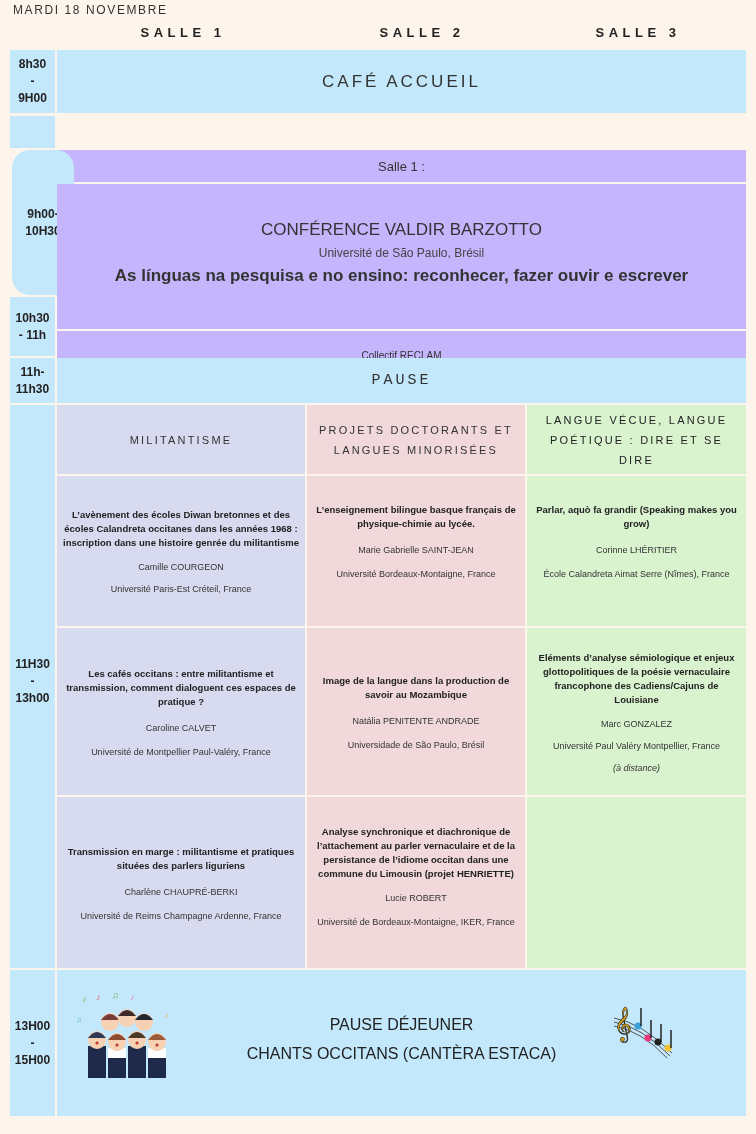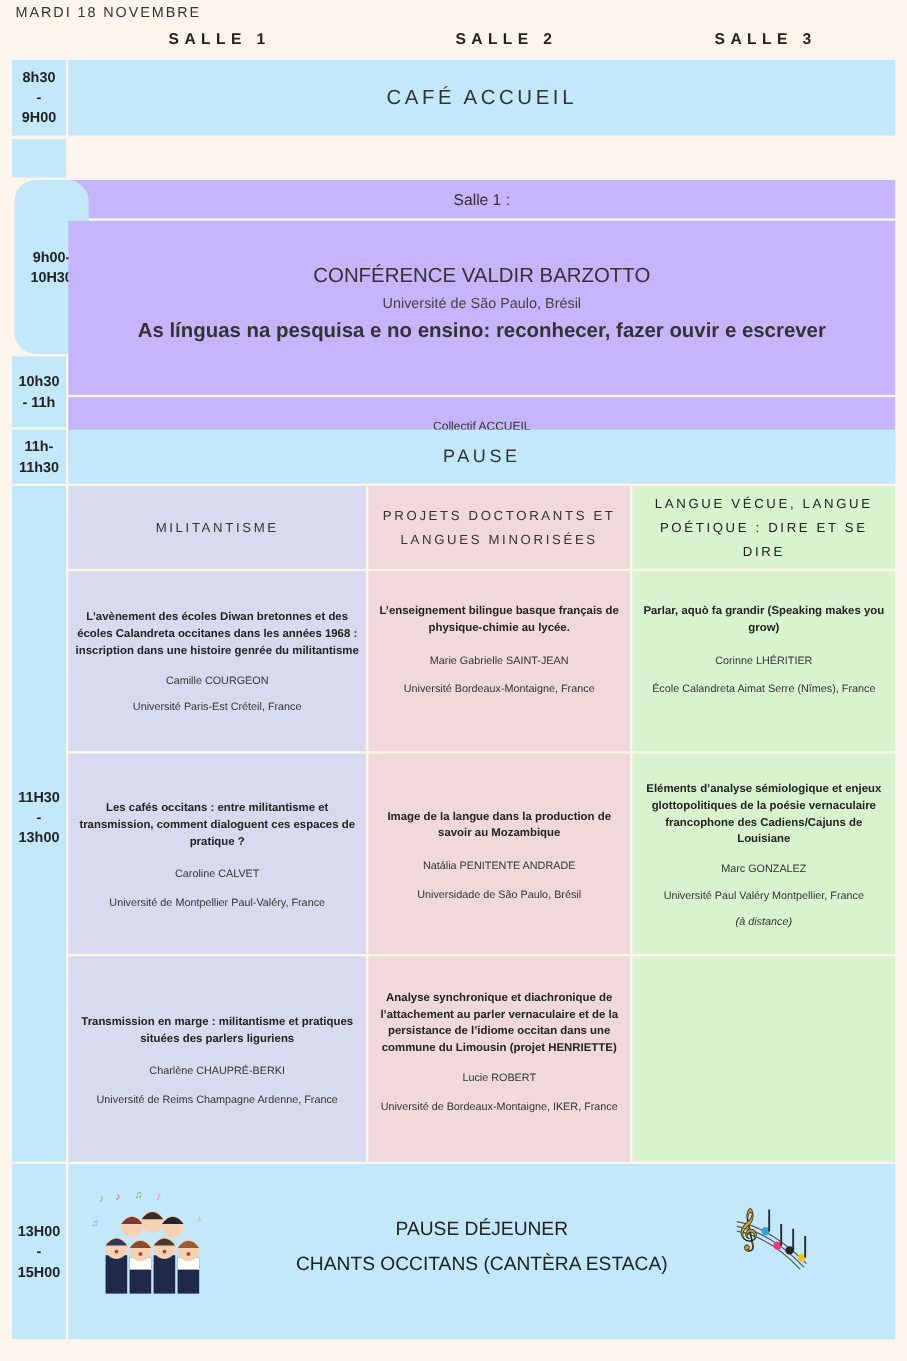--- a/index.html
+++ b/index.html
@@ -51,29 +51,29 @@
   <span style="font-size:17px;color:#333;margin-top:2px;">CONFÉRENCE VALDIR BARZOTTO</span>
   <span style="font-size:12px;color:#444;margin-top:6px;">Université de São Paulo, Brésil</span>
   <span style="font-size:17px;font-weight:bold;color:#333;margin-top:6px;margin-bottom:10px;">As línguas na pesquisa e no ensino: reconhecer, fazer ouvir e escrever</span>
 </div>
 
 <div class="abs blue cell time" style="left:10px;top:297px;width:45px;height:59px;">
   <span>10h30</span>
   <span>- 11h</span>
 </div>
 <div class="abs pink cell" style="left:57px;top:297px;width:689px;height:59px;">
-  <span style="font-size:10px;color:#333;margin-top:3px;">Collectif ACCUEIL</span>
+  <span style="font-size:10px;color:#333;margin-top:3px;">Collectif RECLAM</span>
   <span style="font-size:10px;color:#333;margin-top:3px;">Université Bordeaux Montaigne, France</span>
 </div>
 
 <div class="abs blue cell time" style="left:10px;top:358px;width:45px;height:45px;">
   <span>11h-</span>
   <span>11h30</span>
 </div>
-<div class="abs blue cell" style="left:57px;top:358px;width:689px;height:45px;">
+<div class="abs blue cell" style="left:57px;top:358px;width:689px;height:45px;font-family:Liberation Mono, monospace;">
   <span class="spaced" style="font-size:15px;">PAUSE</span>
 </div>
 
 <div class="abs blue cell time" style="left:10px;top:405px;width:45px;height:563px;">
   <span style="margin-top:-10px;">11H30</span>
   <span>-</span>
   <span>13h00</span>
 </div>
 
 <div class="abs lav cell" style="left:57px;top:405px;width:248px;height:69px;">

